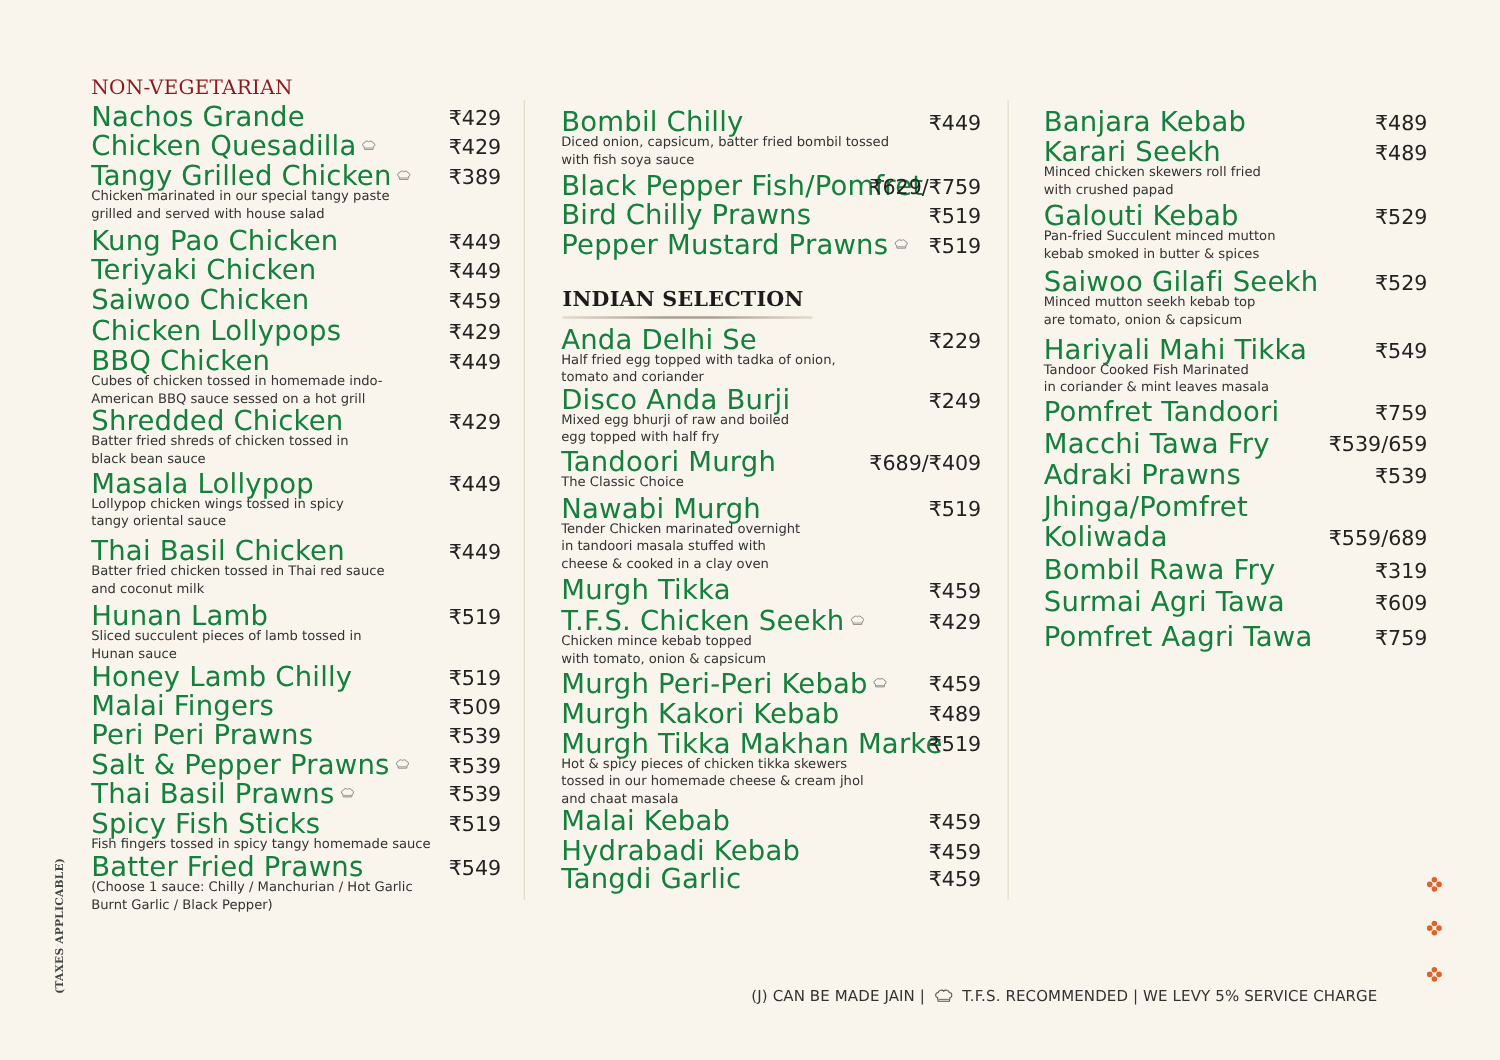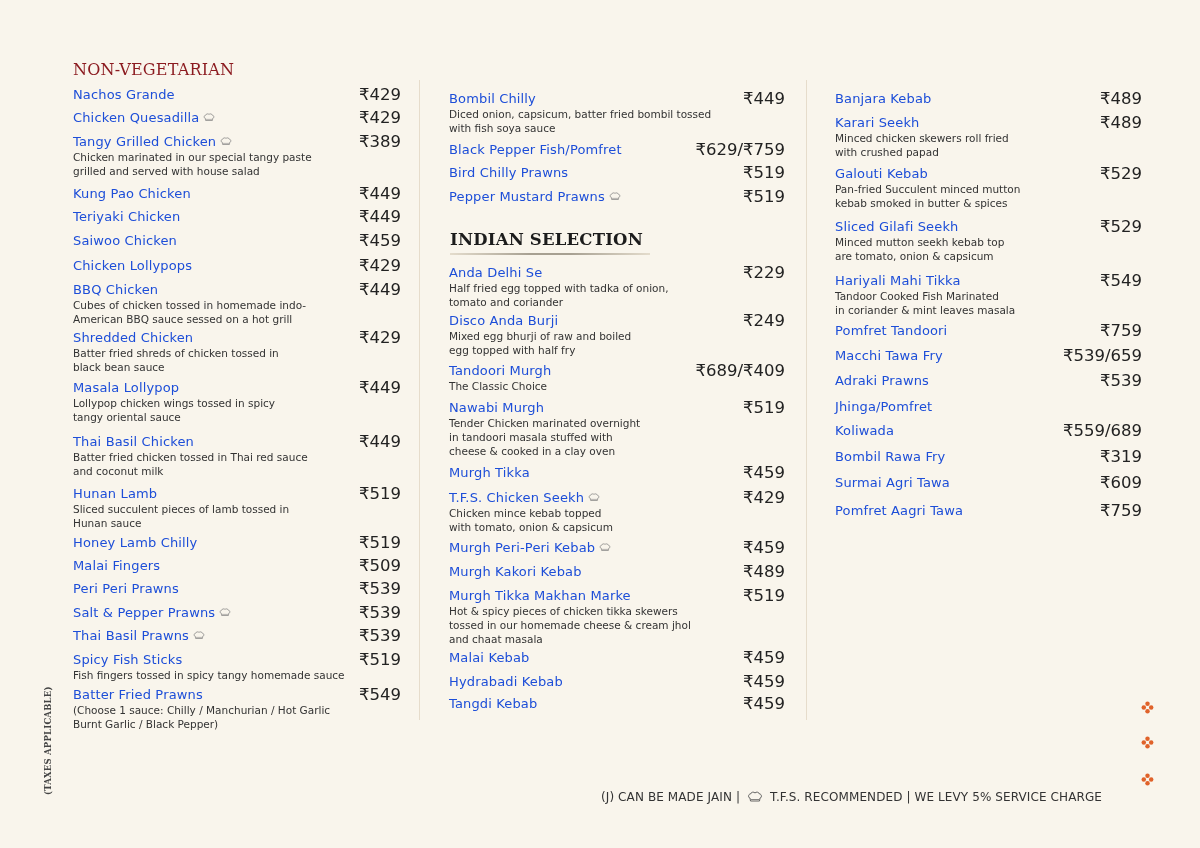--- a/index.html
+++ b/index.html
@@ -22,21 +22,21 @@
     font-family:"DejaVu Serif", serif; font-weight:bold;
     font-size:16.5px; color:#1c1c1c; letter-spacing:0.2px;
   }
   .title-rule {
     position:absolute; height:2px;
     background:linear-gradient(90deg, #e4dccc 0%, #a7a092 40%, #a7a092 60%, #e4dccc 100%);
   }
   .item { position:absolute; }
   .name {
     position:absolute; left:0; top:0; white-space:nowrap;
-    font-size:13px; font-weight:normal; color:#1d4ed8; letter-spacing:0.15px;
+    font-size:22px; font-weight:normal; color:#15803d; letter-spacing:0.15px;
     line-height:20px;
   }
   .price {
     position:absolute; top:0; white-space:nowrap;
     font-size:16.5px; color:#222; line-height:20px; text-align:right;
   }
   .desc {
     position:absolute; left:0; top:18px;
     font-size:10.5px; line-height:14px; color:#333;
     white-space:pre-line;
@@ -255,21 +255,21 @@
     </div>
     <div class="item" style="left: 449px; top: 648px; width: 336px;">
       <div class="name"><span>Malai Kebab</span></div>
       <div class="price" style="right: 0px;">₹459</div>
     </div>
     <div class="item" style="left: 449px; top: 672px; width: 336px;">
       <div class="name"><span>Hydrabadi Kebab</span></div>
       <div class="price" style="right: 0px;">₹459</div>
     </div>
     <div class="item" style="left: 449px; top: 694px; width: 336px;">
-      <div class="name"><span>Tangdi Kebab</span></div>
+      <div class="name"><span>Tangdi Garlic</span></div>
       <div class="price" style="right: 0px;">₹459</div>
     </div>
   </div>
 
 <div id="col3">
     <div class="item" style="left: 835px; top: 89px; width: 307px;">
       <div class="name"><span>Banjara Kebab</span></div>
       <div class="price" style="right: 0px;">₹489</div>
     </div>
     <div class="item" style="left: 835px; top: 113px; width: 307px;">
@@ -278,21 +278,21 @@
       <div class="desc">Minced chicken skewers roll fried
 with crushed papad</div>
     </div>
     <div class="item" style="left: 835px; top: 164px; width: 307px;">
       <div class="name"><span>Galouti Kebab</span></div>
       <div class="price" style="right: 0px;">₹529</div>
       <div class="desc">Pan-fried Succulent minced mutton
 kebab smoked in butter &amp; spices</div>
     </div>
     <div class="item" style="left: 835px; top: 217px; width: 307px;">
-      <div class="name"><span>Sliced Gilafi Seekh</span></div>
+      <div class="name"><span>Saiwoo Gilafi Seekh</span></div>
       <div class="price" style="right: 0px;">₹529</div>
       <div class="desc">Minced mutton seekh kebab top
 are tomato, onion &amp; capsicum</div>
     </div>
     <div class="item" style="left: 835px; top: 271px; width: 307px;">
       <div class="name"><span>Hariyali Mahi Tikka</span></div>
       <div class="price" style="right: 0px;">₹549</div>
       <div class="desc">Tandoor Cooked Fish Marinated
 in coriander &amp; mint leaves masala</div>
     </div>

